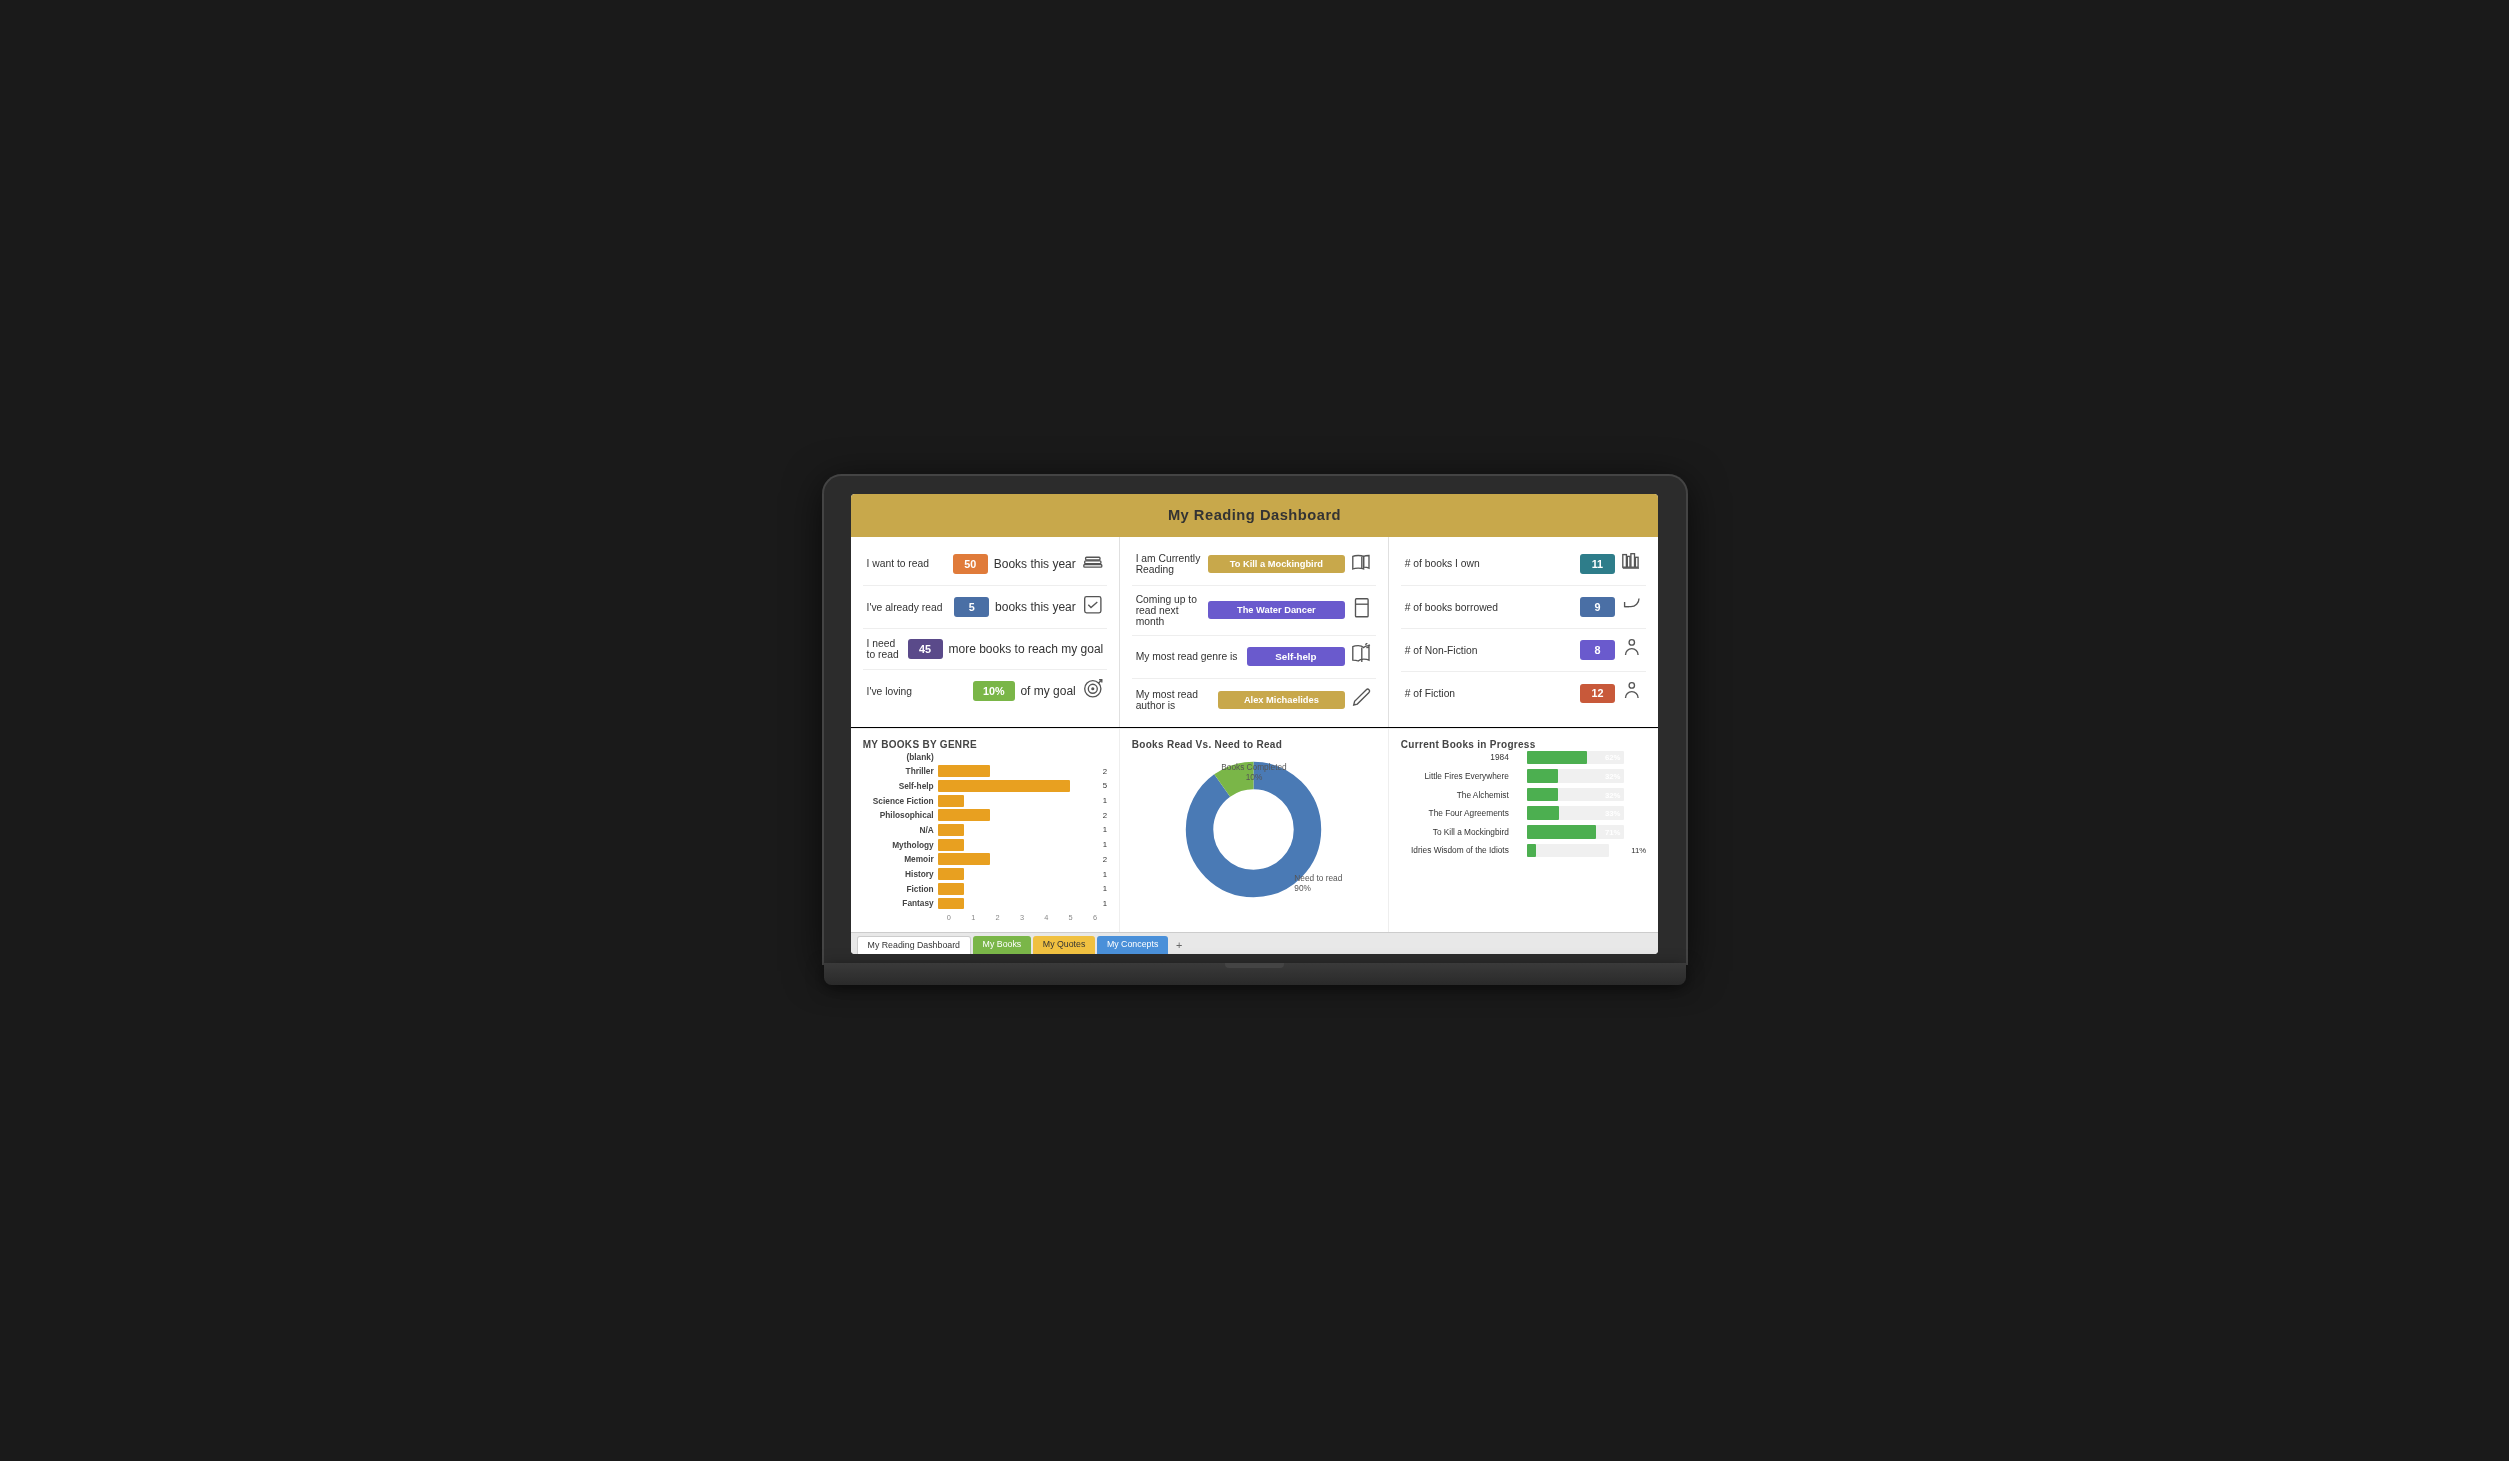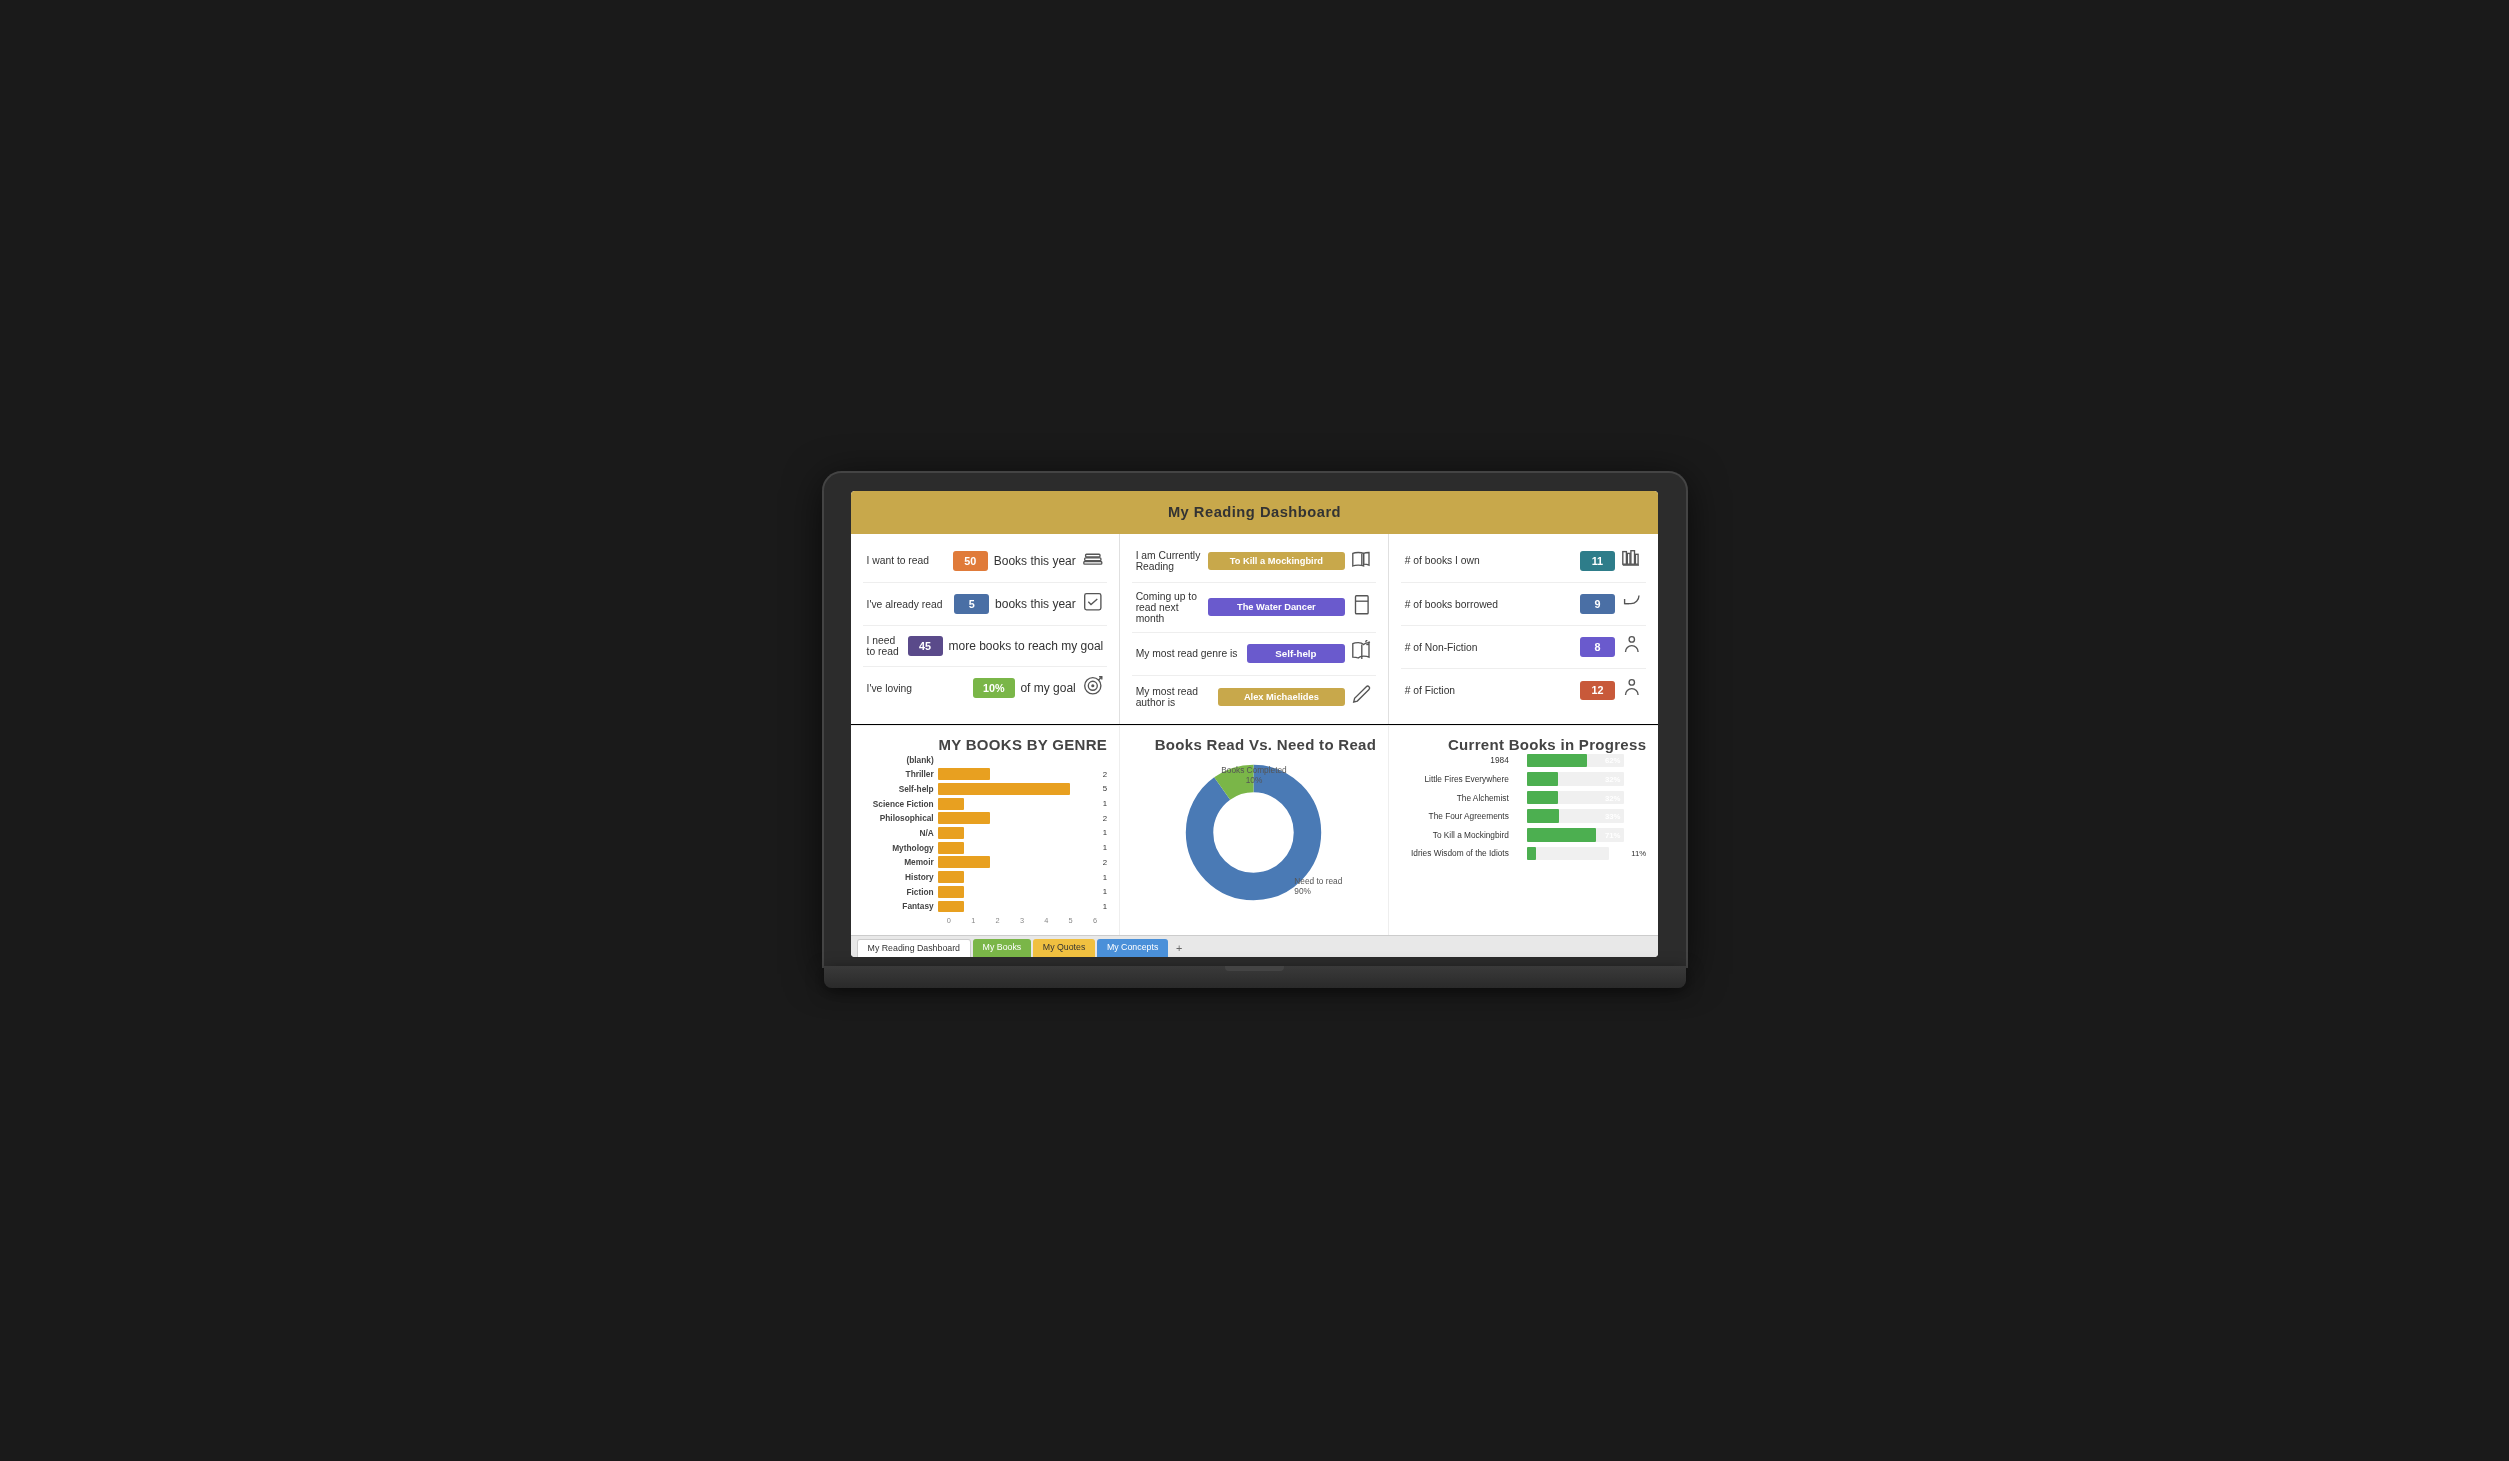--- a/index.html
+++ b/index.html
@@ -153,22 +153,22 @@
 
     .chart-panel {
       padding: 9.8px 11.8px;
       border-right: 1px solid #eee;
     }
     .chart-panel:last-child {
       border-right: none;
     }
 
     .chart-title {
-      text-align: right;
-      font-size: 15px;
+      text-align: left;
+      font-size: 10px;
       font-weight: 600;
       color: #444;
       margin-bottom: 1px;
       letter-spacing: 0.3px;
     }
 
     
     .bar-chart {
       width: 100%;
     }

